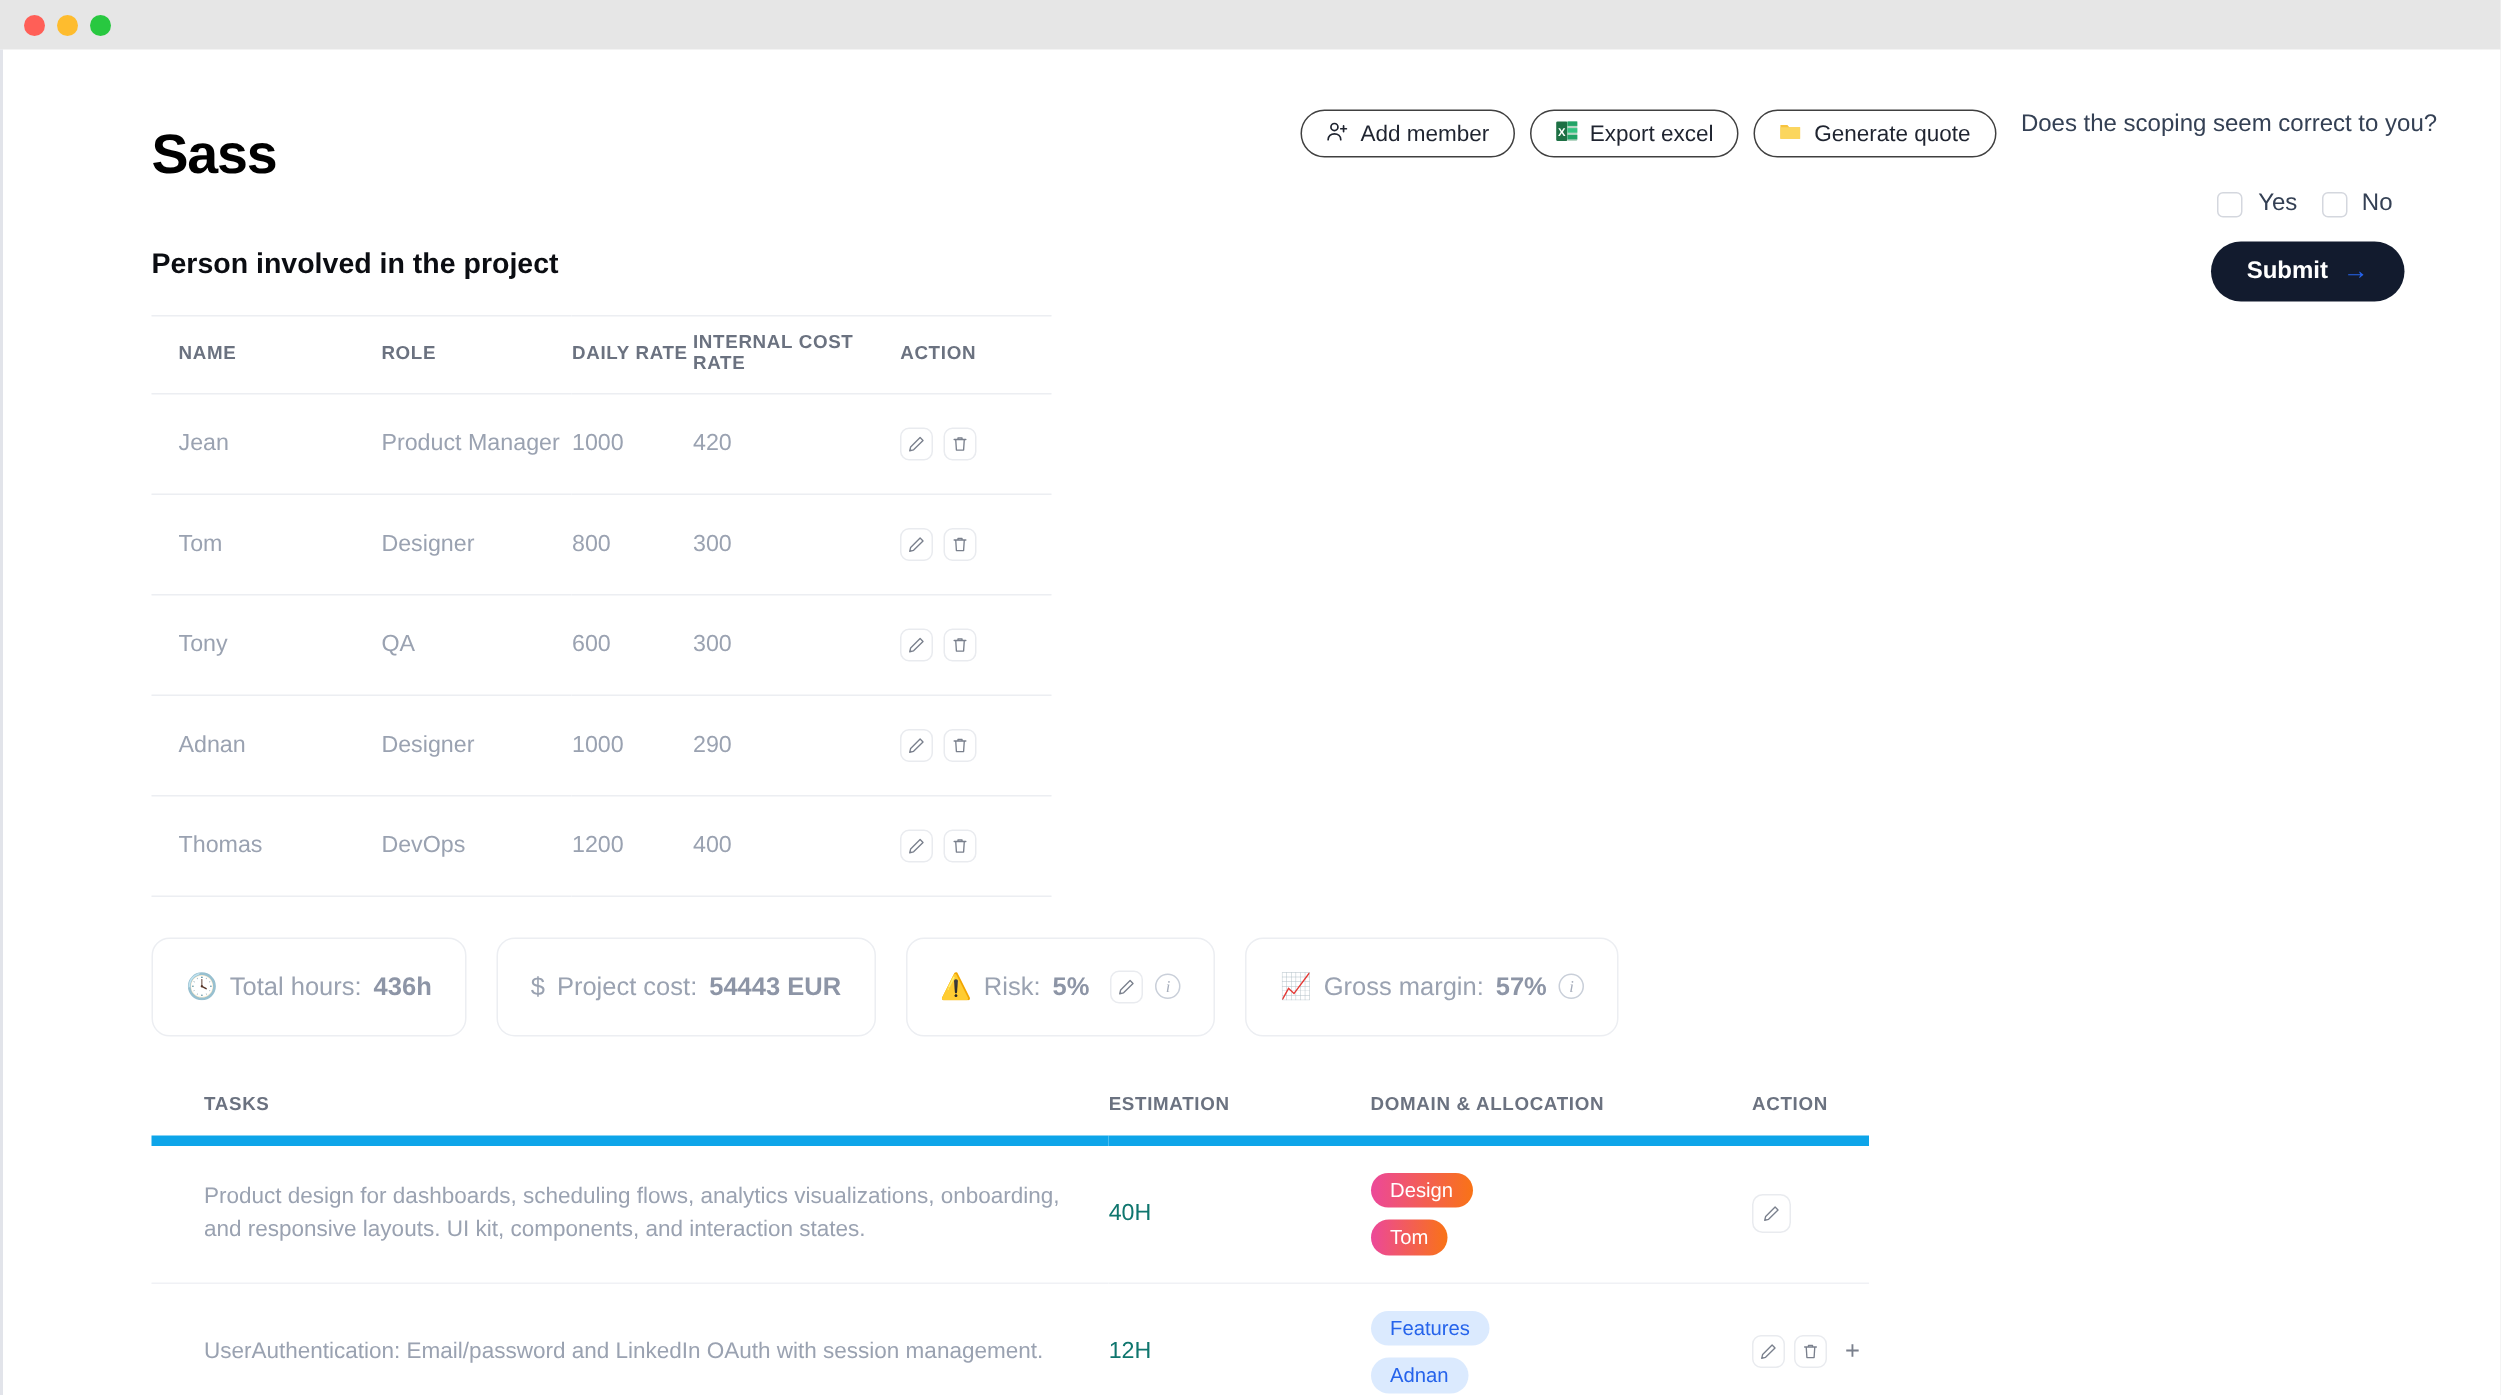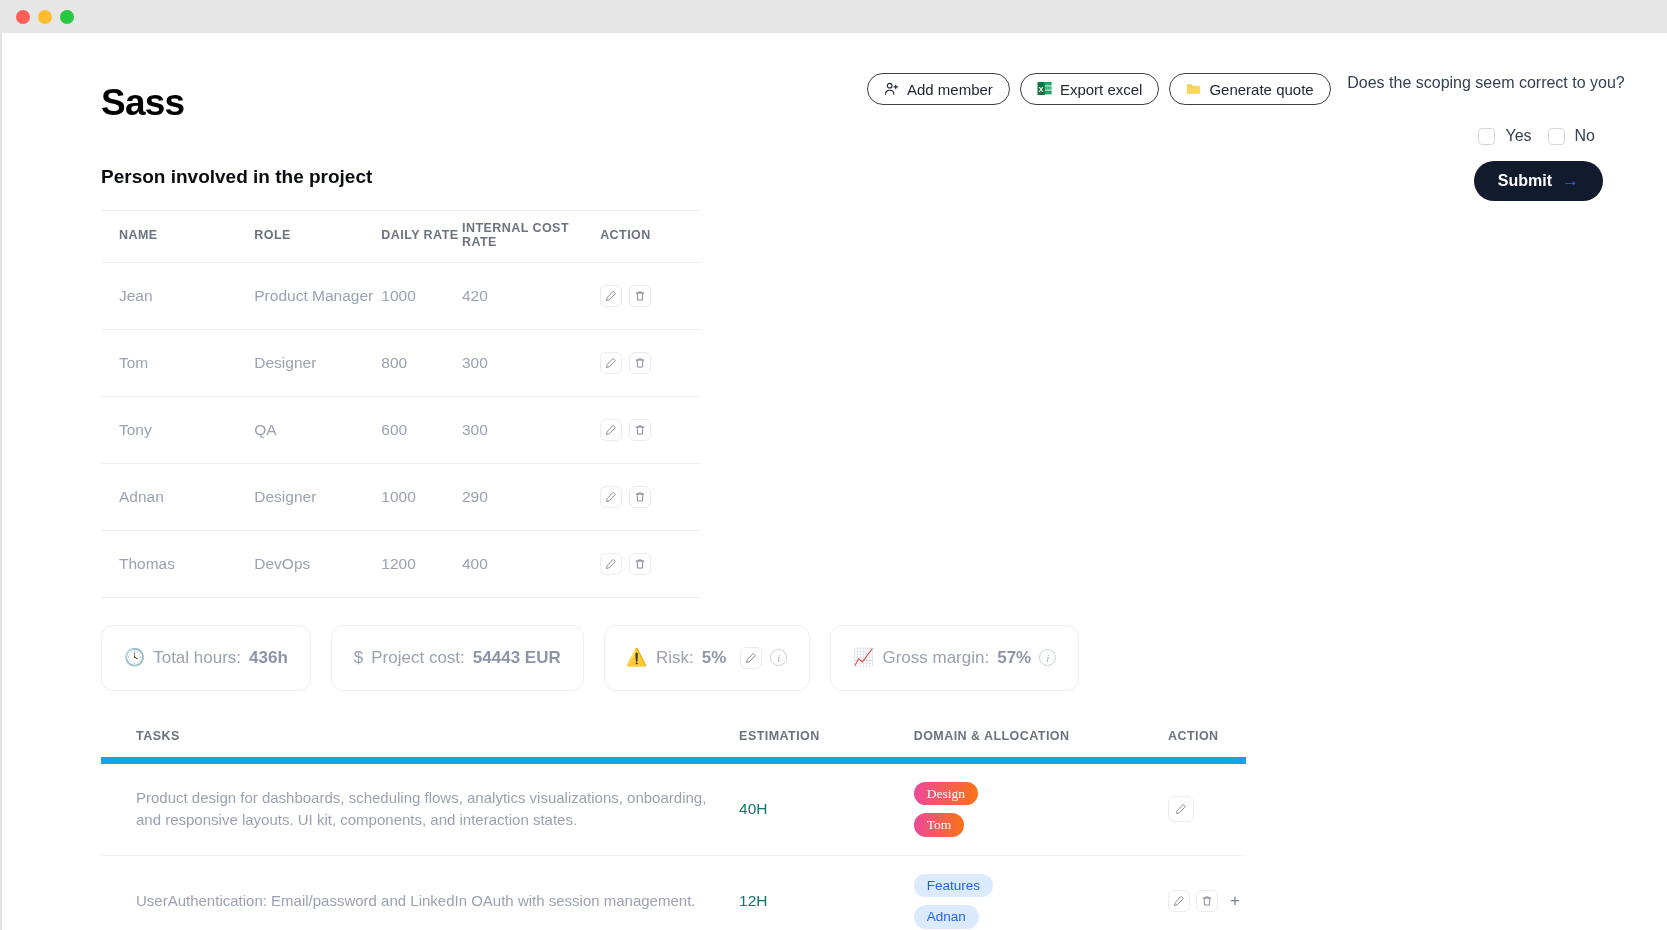--- a/index.html
+++ b/index.html
@@ -135,21 +135,21 @@
   .tcol-est  { width: 175px; }
   .tcol-dom  { width: 255px; }
   .tcol-act  { width: 75px; }
   .est { color: #0f766e; font-size: 15.5px; }
 
   .badges { display: flex; flex-direction: column; gap: 8px; align-items: flex-start; }
   .badge {
     border-radius: 12px; padding: 4px 13px; font-size: 13.5px; line-height: 1.15;
     color: #fff; display: inline-block; white-space: nowrap;
   }
-  .badge.grad { background: linear-gradient(90deg, #ec4899 0%, #f97316 100%); font-family: Liberation Serif, serif; }
+  .badge.grad { background: linear-gradient(90deg, #ec4899 0%, #f97316 100%); }
   .badge.blue { background: #dbeafe; color: #2563eb; }
 
   .task-act { display: flex; gap: 6px; align-items: center; justify-content: flex-start; }
   .icon-btn.lg { width: 26px; height: 26px; border-radius: 7px; }
   .plus-btn {
     width: 22px; height: 22px; display: inline-flex; align-items: center;
     justify-content: center; background: transparent; border: 0; color: #7a808d;
     font-size: 17px; cursor: pointer; padding: 0;
   }
 </style>

